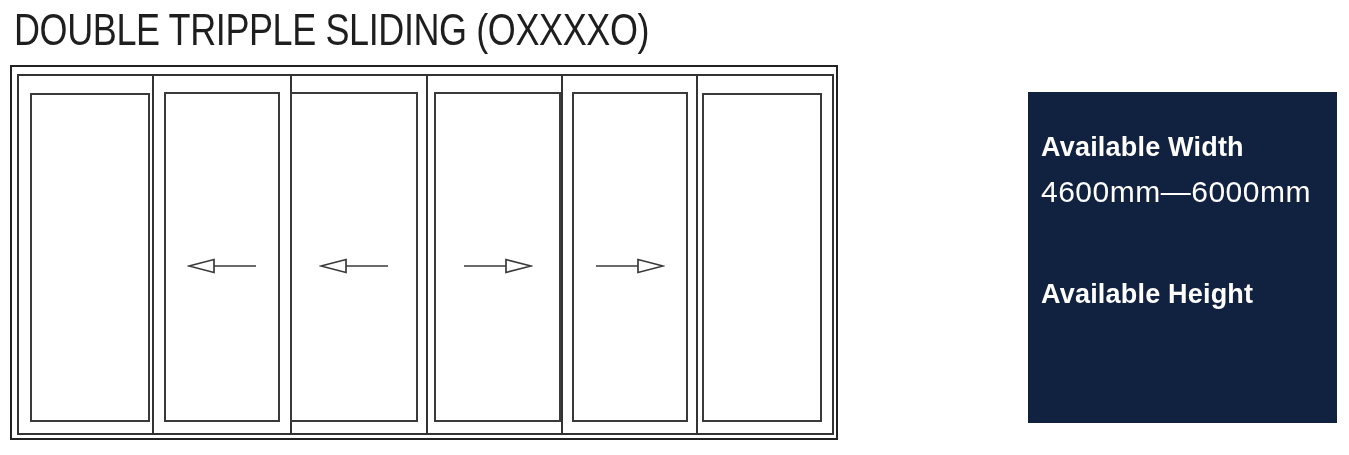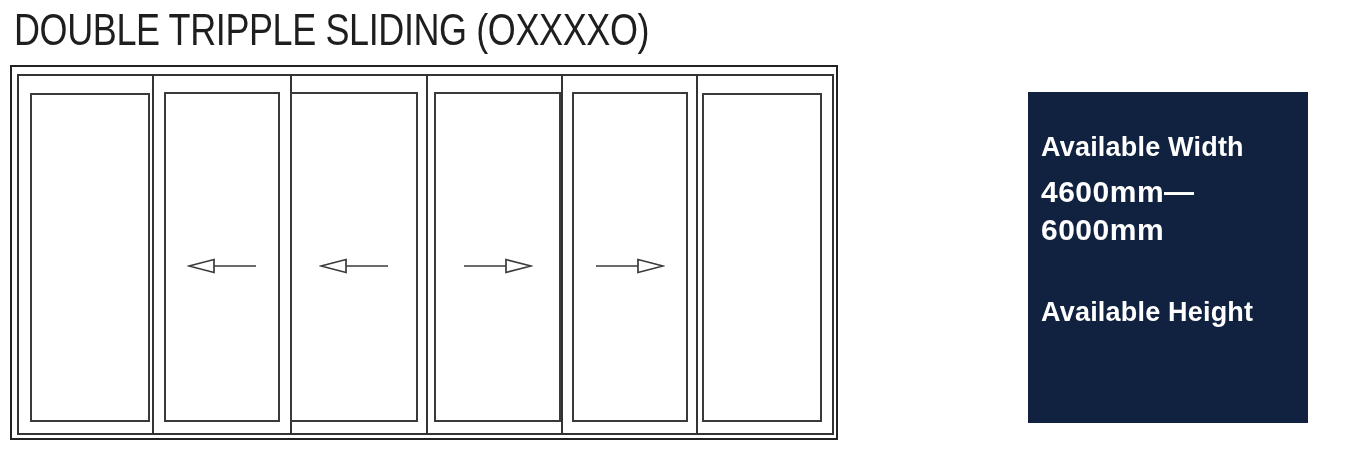--- a/index.html
+++ b/index.html
@@ -67,36 +67,36 @@
     top: 164px;
     transform: translateX(-50%);
   }
   .panel.dir-right svg.arrow { transform: translateX(-50%) scaleX(-1); }
 
   
   .info-panel {
     position: absolute;
     left: 1028px;
     top: 92px;
-    width: 280px;
+    width: 309px;
     height: 331px;
     padding: 38px 18px 0 13px;
     color: #ffffff;
   }
-  .info-block + .info-block { margin-top: 46px; }
+  .info-block + .info-block { margin-top: 66px; }
   .info-label {
     font-size: 27px;
     font-weight: 700;
     line-height: 34px;
     letter-spacing: 0.2px;
   }
   .info-value {
     margin-top: 9px;
     font-size: 30px;
-    font-weight: 700;
+    font-weight: 400;
     line-height: 38px;
     letter-spacing: 0.5px;
   }
 </style>
 </head>
 <body>
 
 <h1 class="page-title">DOUBLE TRIPPLE SLIDING (OXXXXO)</h1>
 
 <div class="door-diagram">

